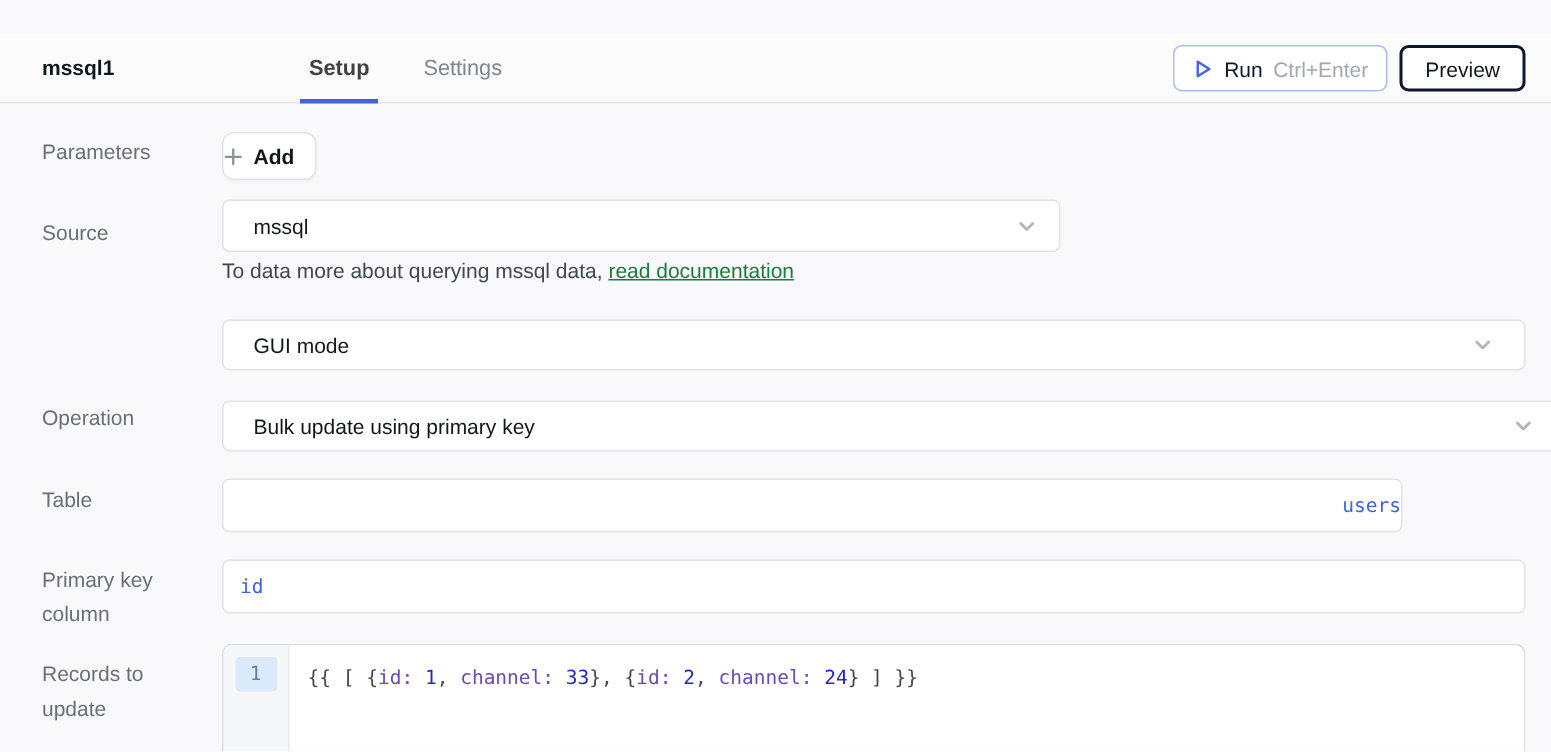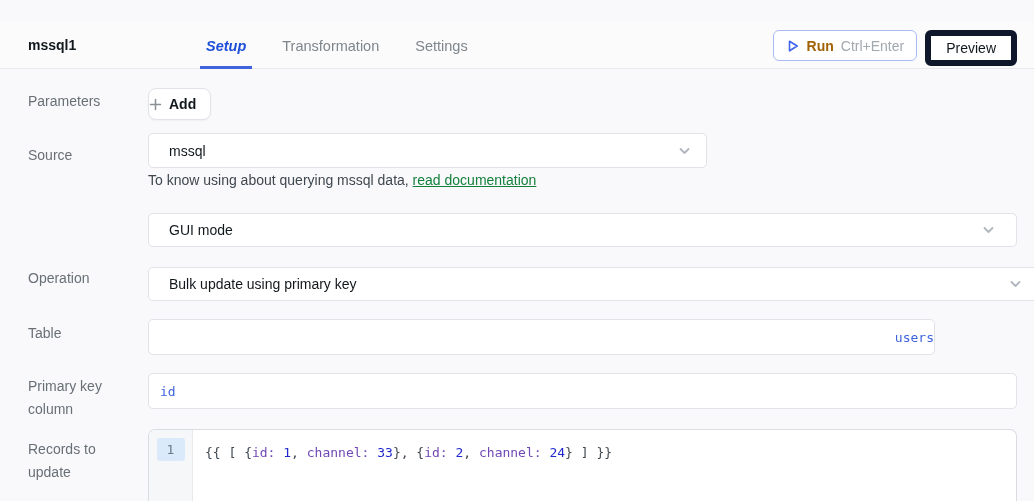--- a/index.html
+++ b/index.html
@@ -5,27 +5,27 @@
   * { margin:0; padding:0; box-sizing:border-box; }
   html,body { width:1034px; height:501px; }
   body { font-family:"Liberation Sans", sans-serif; background:#f9f9fb; color:#11181c; overflow:hidden; }
   #app { position:relative; width:1034px; height:501px;margin-top:22px; }
 
   
   .header { position:absolute; left:0; top:0; width:1034px; height:47px; background:#fbfbfc; border-bottom:1px solid #e7e9ec; }
   .query-title { position:absolute; left:28px; top:15px; font-size:14px; font-weight:700; color:#11181c; }
   .tabs { position:absolute; left:200px; top:0; height:47px; display:flex; gap:24px; }
   .tab { height:47px; display:flex; align-items:center; padding:0 6px; font-size:14.5px; color:#7e868c; cursor:pointer; border-bottom:3px solid transparent; padding-top:3px; }
-  .tab.active { color:#1d4ed8; font-weight:600; border-bottom-color:#3e63dd;font-style:italic; }
+  .tab.active { color:#404040; font-weight:600; border-bottom-color:#3e63dd; }
   .header-actions { position:absolute; right:17px; top:8px; display:flex; gap:8px; }
   .btn { display:flex; align-items:center; justify-content:center; height:31px; background:#ffffff; border-radius:6px; font-size:14px; cursor:pointer; }
   .run-btn { border:1px solid #a9bbf5; padding:0 12px; gap:7px; }
-  .run-label { font-weight:700; color:#a16207; }
+  .run-label { font-weight:400; color:#0f172a; }
   .run-shortcut { color:#a2a8af; }
-  .preview-btn { border:6px solid #0f172a; padding:12px 15px; font-weight:500; color:#11181c; }
+  .preview-btn { border:2px solid #0f172a; padding:12px 15px; font-weight:500; color:#11181c; }
 
   
   .field-label { position:absolute; left:28px; width:112px; font-size:14px; line-height:23px; color:#687076; }
 
   
   .select, .text-input { position:absolute; background:#ffffff; border:1px solid #e0e3e7; border-radius:5px; display:flex; align-items:center; }
   .select { padding-left:20px; font-size:14px; color:#11181c; cursor:pointer; }
   .select .chevron { position:absolute; right:14px; top:50%; transform:translateY(-50%); display:flex; }
   .add-btn { position:absolute; left:148px; top:66px; height:32px; padding:0 14px 0 0; background:#ffffff; border:1px solid #e0e3e7; border-radius:8px; display:flex; align-items:center; gap:7px; font-size:14px; font-weight:600; color:#11181c; cursor:pointer; box-shadow:0 1px 2px rgba(16,24,40,.04); }
   .plus-icon { color:#889096; display:flex; }
@@ -45,21 +45,20 @@
 </head>
 <body>
 
 <div id="app">
 
   <div class="header">
     <div class="query-title">mssql1</div>
 
     <div class="tabs">
       <div class="tab active">Setup</div>
-      <div class="tab">Transformation</div>
       <div class="tab">Settings</div>
     </div>
 
     <div class="header-actions">
       <div class="btn run-btn">
         <span class="play-wrap" style="display:flex;">
           <svg width="14" height="14" viewBox="0 0 14 14">
               <path d="M3.5 2.2 L11.2 7 L3.5 11.8 Z" fill="none" stroke="#4263eb" stroke-width="1.6" stroke-linejoin="round"></path>
             </svg>
         </span>
@@ -83,21 +82,21 @@
   <div class="field-label" style="top:122px;">Source</div>
   <div class="select" style="left:148px; top:111px; width:559px; height:35px;">
     <span>mssql</span>
     <span class="chevron">
       <svg width="15" height="15" viewBox="0 0 15 15">
           <path d="M3.5 5.5 L7.5 9.5 L11.5 5.5" fill="none" stroke="#b0b6bd" stroke-width="1.8" stroke-linecap="round" stroke-linejoin="round"></path>
         </svg>
     </span>
   </div>
   <div class="helper">
-    <span>To know using about querying mssql data, </span><a>read documentation</a>
+    <span>To data more about querying mssql data, </span><a>read documentation</a>
   </div>
 
   <div class="select" style="left:148px; top:191px; width:869px; height:34px;">
     <span>GUI mode</span>
     <span class="chevron" style="right:20px;">
       <svg width="15" height="15" viewBox="0 0 15 15">
           <path d="M3.5 5.5 L7.5 9.5 L11.5 5.5" fill="none" stroke="#b0b6bd" stroke-width="1.8" stroke-linecap="round" stroke-linejoin="round"></path>
         </svg>
     </span>
   </div>

